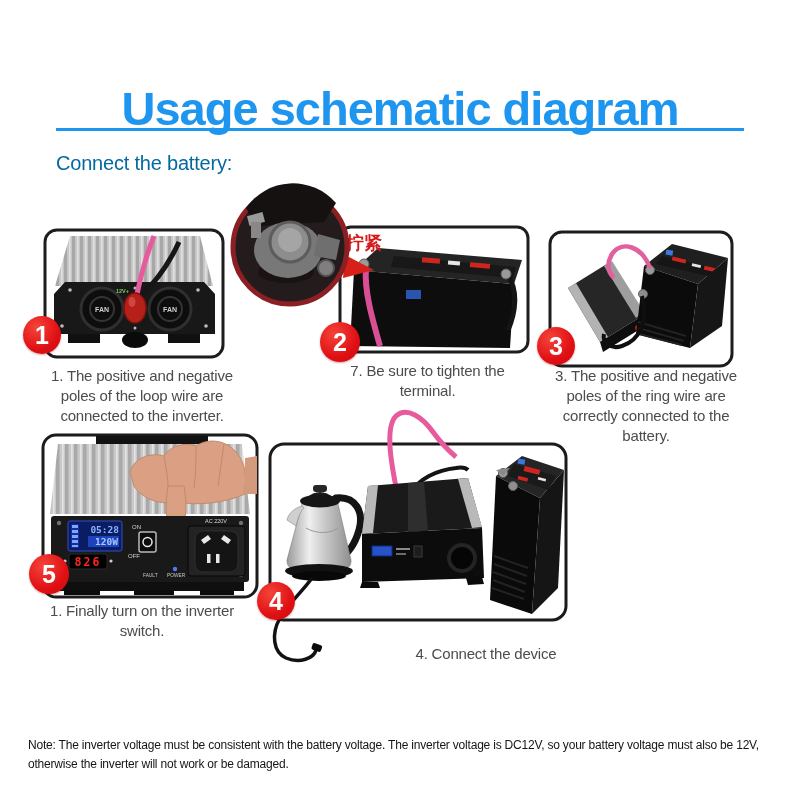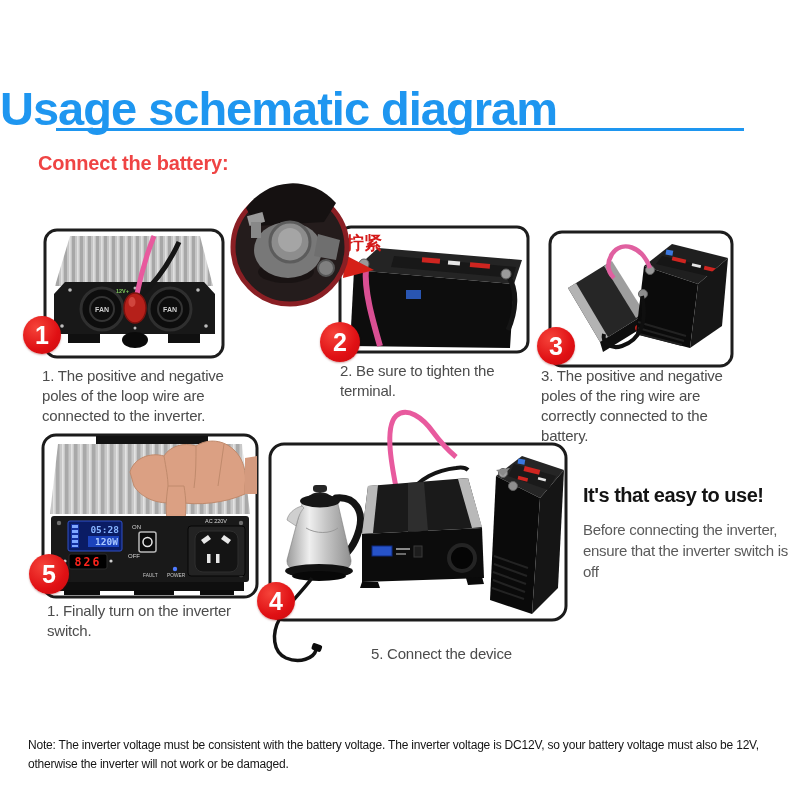--- a/index.html
+++ b/index.html
@@ -1,33 +1,33 @@
 <!DOCTYPE html>
 <html><head>
 <meta charset="utf-8">
 <style>
   html,body{margin:0;padding:0;background:#ffffff;}
   .canvas{
     position:relative;width:800px;height:800px;background:#ffffff;
     font-family:"Liberation Sans",sans-serif;overflow:hidden;
   }
   .page-title{
-    position:absolute;top:50px;left:0;width:800px;text-align:left;
+    position:absolute;top:50px;left:0;width:800px;text-align:center;
     font-size:47px;font-weight:bold;letter-spacing:-1px;color:#1e96f0;
   }
   .divider{position:absolute;top:128px;left:56px;width:688px;height:3px;background:#1e96f0;}
-  .section-heading{position:absolute;top:152px;left:38px;font-size:20px;font-weight:bold;color:#ef4444;letter-spacing:-0.2px;}
+  .section-heading{position:absolute;top:152px;left:56px;font-size:20px;font-weight:normal;color:#0369a1;letter-spacing:-0.2px;}
   .fig{position:absolute;}
   .badge{
     position:absolute;border-radius:50%;
     background:radial-gradient(circle at 35% 30%, #f5443a 0%, #e01014 60%, #c80b0e 100%);
     color:#fff;font-weight:bold;display:flex;align-items:center;justify-content:center;
     font-size:25px;z-index:5;box-shadow:0 1px 2px rgba(120,0,0,.35);
   }
-  .caption{position:absolute;font-size:15px;color:#4c4c4c;line-height:1.33;letter-spacing:-0.2px;}
+  .caption{position:absolute;font-size:15px;color:#4c4c4c;line-height:1.33;letter-spacing:-0.2px;text-align:center;}
   .easy-heading{position:absolute;top:484px;left:583px;font-size:20px;font-weight:bold;color:#141414;letter-spacing:-0.5px;}
   .easy-body{position:absolute;top:519px;left:583px;width:212px;font-size:15px;color:#5a5a5a;line-height:1.4;letter-spacing:-0.3px;}
   .note{position:absolute;top:736px;left:28px;width:766px;font-size:12px;color:#151515;line-height:1.55;letter-spacing:-0.2px;}
 </style>
 </head>
 <body>
 
 <div class="canvas">
 
   <h1 class="page-title">Usage schematic diagram</h1>
@@ -259,23 +259,21 @@
     </g>
   </svg>
 
   <div class="badge" style="left:23px;top:316px;width:38px;height:38px">1</div>
   <div class="badge" style="left:320px;top:322px;width:40px;height:40px">2</div>
   <div class="badge" style="left:537px;top:327px;width:38px;height:38px">3</div>
   <div class="badge" style="left:29px;top:554px;width:40px;height:40px">5</div>
   <div class="badge" style="left:257px;top:582px;width:38px;height:38px">4</div>
 
   <div class="caption" style="left:42px;top:366px;width:200px">1. The positive and negative poles of the loop wire are connected to the inverter.</div>
-  <div class="caption" style="left:340px;top:361px;width:175px">2. Be sure to tighten the terminal.</div>
+  <div class="caption" style="left:340px;top:361px;width:175px">7. Be sure to tighten the terminal.</div>
   <div class="caption" style="left:541px;top:366px;width:210px">3. The positive and negative poles of the ring wire are correctly connected to the battery.</div>
   <div class="caption" style="left:47px;top:601px;width:190px">1. Finally turn on the inverter switch.</div>
-  <div class="caption" style="left:371px;top:644px;width:230px">5. Connect the device</div>
-
-  <div class="easy-heading">It's that easy to use!</div>
-  <div class="easy-body">Before connecting the inverter, ensure that the inverter switch is off</div>
+  <div class="caption" style="left:371px;top:644px;width:230px">4. Connect the device</div>
+
 
   <div class="note">Note: The inverter voltage must be consistent with the battery voltage. The inverter voltage is DC12V, so your battery voltage must also be 12V, otherwise the inverter will not work or be damaged.</div>
 
 </div>
 
 </body></html>

